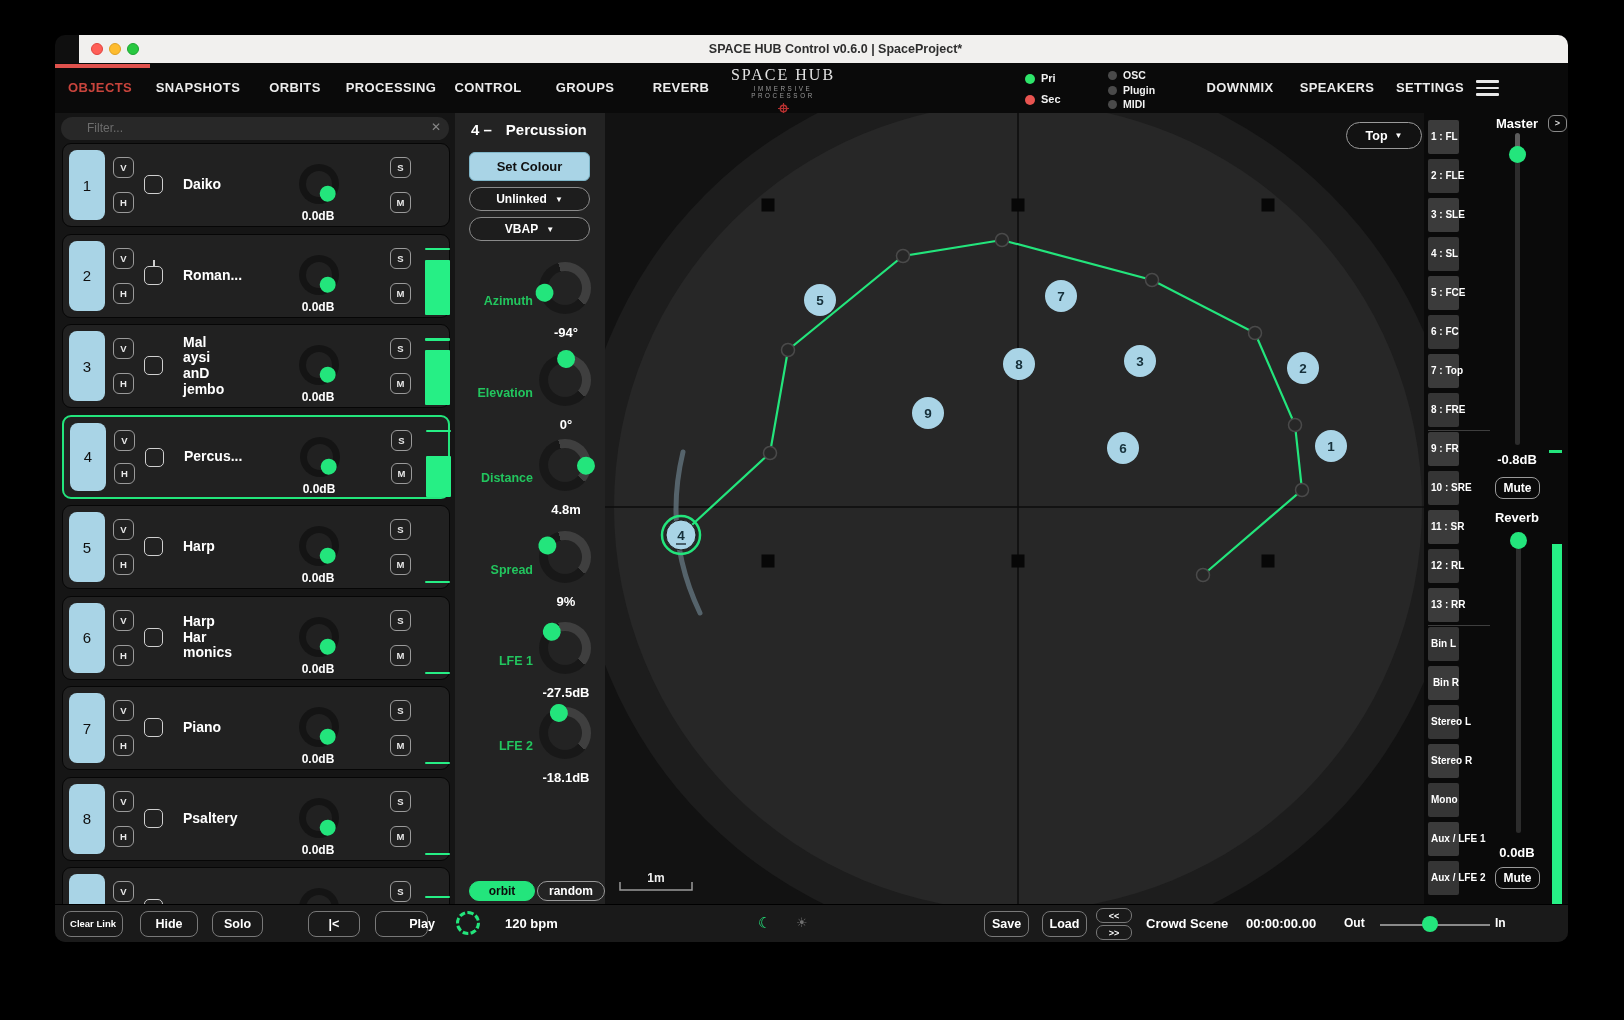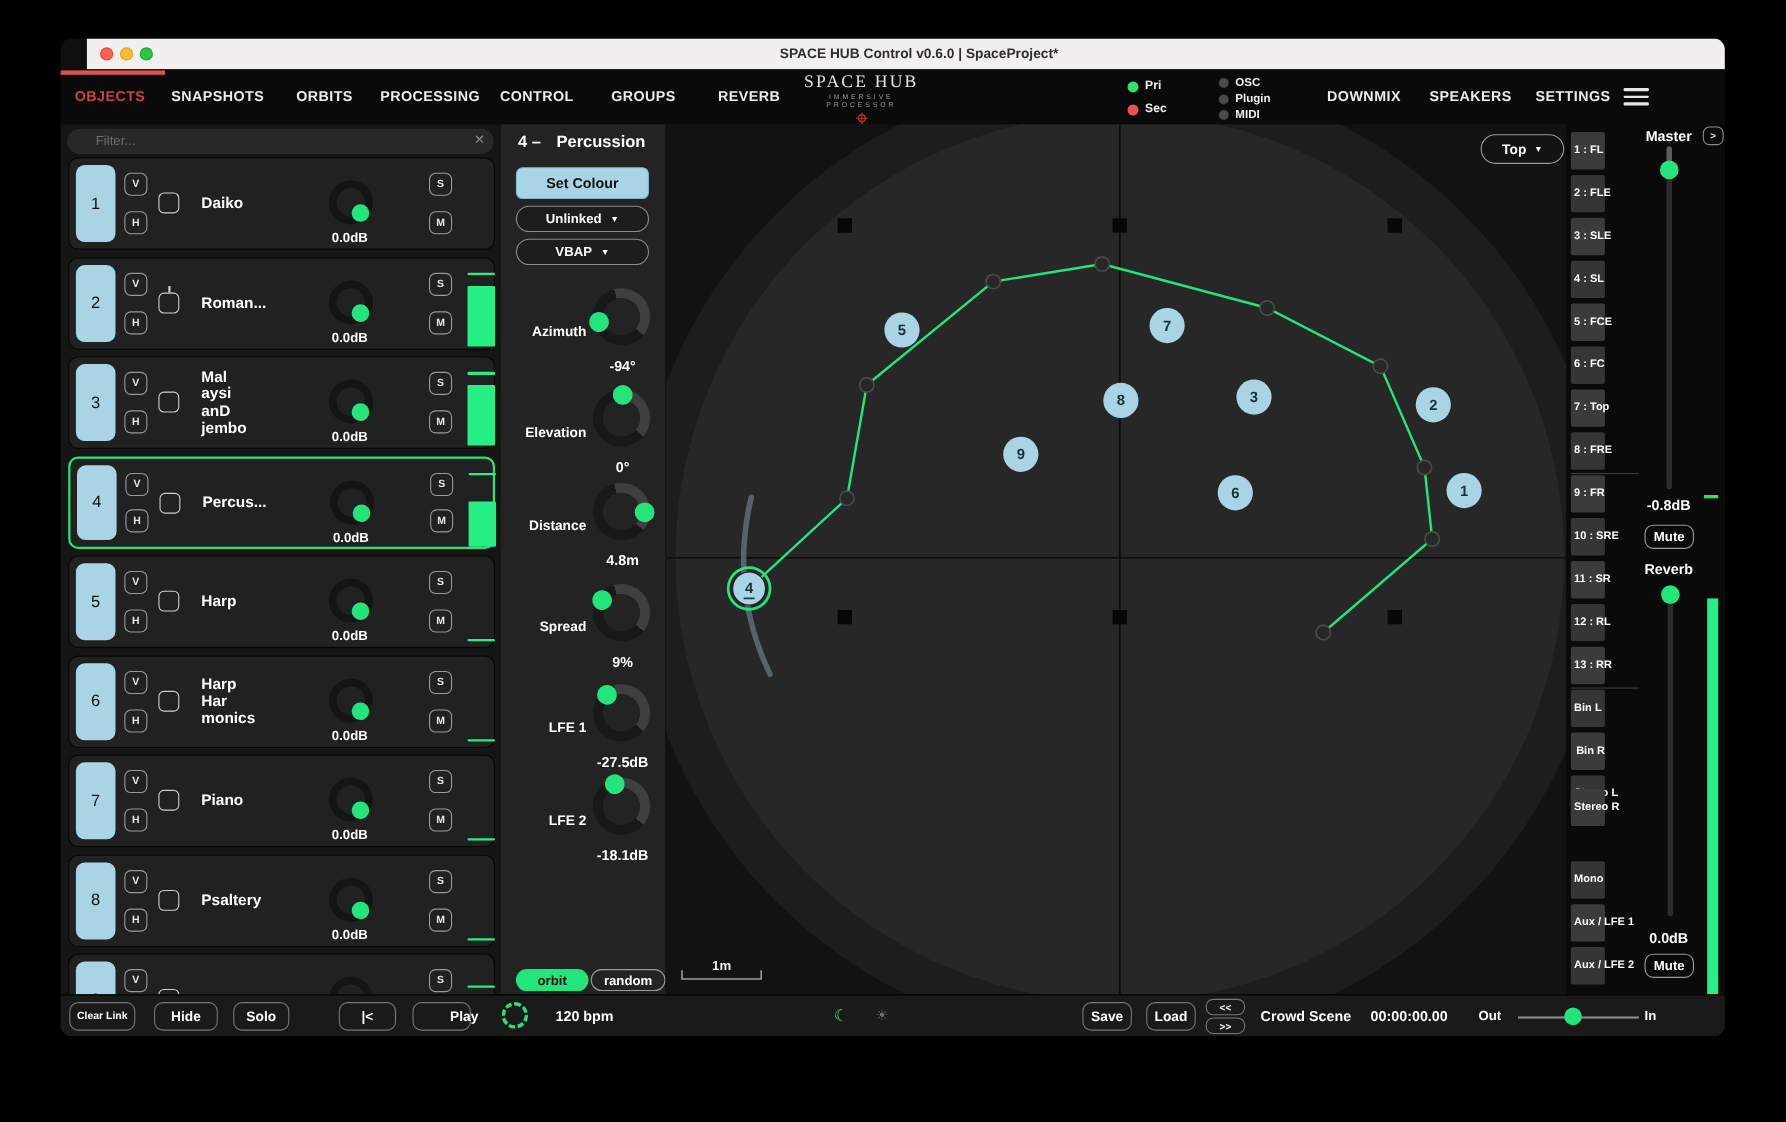--- a/index.html
+++ b/index.html
@@ -61,21 +61,21 @@
   .knob.big .hole{inset:9px;background:#232323;}
   .knob.big .dot{width:18px;height:18px;margin:-9px 0 0 -9px;transform:rotate(var(--ang)) translateY(-21px);}
 
   
   .midpanel{position:absolute;left:400px;top:0;width:150px;height:791px;background:#232323;}
   .ptitle{position:absolute;left:16px;top:8px;font-size:15px;font-weight:bold;color:#fff;}
   .ptitle .pname{margin-left:14px;}
   .btn-colour{position:absolute;left:14px;top:39px;width:121px;height:29px;background:var(--objblue);border:1px solid #7fb6c9;border-radius:6px;color:#101010;font-size:13px;font-weight:bold;display:flex;align-items:center;justify-content:center;cursor:pointer;}
   .pill{position:absolute;left:14px;width:121px;height:24px;border:1px solid #8a8a8a;border-radius:12px;color:#fff;font-size:12px;font-weight:bold;display:flex;align-items:center;justify-content:center;gap:8px;background:#1d1d1d;cursor:pointer;}
   .pill .caret{font-size:8px;}
-  .kgroup .klabel{position:absolute;left:0;width:78px;text-align:right;font-size:12.5px;font-weight:bold;color:#ffffff;}
+  .kgroup .klabel{position:absolute;left:0;width:78px;text-align:right;font-size:12.5px;font-weight:bold;color:#22c55e;}
   .kgroup .kvalue{position:absolute;left:61px;width:100px;text-align:center;font-size:13px;font-weight:bold;color:#fff;}
   .modebtn{position:absolute;height:20px;border-radius:10px;font-size:12px;font-weight:bold;display:flex;align-items:center;justify-content:center;cursor:pointer;}
   .modebtn.on{background:var(--accent);color:#0c0c0c;border:1px solid var(--accent);}
   .modebtn.off{background:transparent;color:#fff;border:1px solid #9a9a9a;}
 
   
   .mainview{position:absolute;left:550px;top:0;width:819px;height:791px;background:#121212;overflow:hidden;}
   .toppill{position:absolute;left:741px;top:9px;width:76px;height:27px;border:1px solid #9a9a9a;border-radius:14px;color:#fff;font-size:12.5px;font-weight:bold;display:flex;align-items:center;justify-content:center;gap:7px;cursor:pointer;}
   .toppill .caret{font-size:8px;}
 
@@ -448,21 +448,21 @@
             <div class="spk" style="top: 241px;">7 : Top</div>
             <div class="spk" style="top: 280px;">8 : FRE</div>
             <div class="spk" style="top: 319px;">9 : FR</div>
             <div class="spk" style="top: 358px;">10 : SRE</div>
             <div class="spk" style="top: 397px;">11 : SR</div>
             <div class="spk" style="top: 436px;">12 : RL</div>
             <div class="spk" style="top: 475px;">13 : RR</div>
             <div class="spk" style="top: 514px;">Bin L</div>
             <div class="spk" style="top: 553px; text-align: right;">Bin R</div>
             <div class="spk" style="top: 592px;">Stereo L</div>
-            <div class="spk" style="top: 604px;">Stereo R</div>
+            <div class="spk" style="top: 631px;">Stereo R</div>
             <div class="spk" style="top: 670px;">Mono</div>
             <div class="spk" style="top: 709px;">Aux / LFE 1</div>
             <div class="spk" style="top: 748px;">Aux / LFE 2</div>
           </div>
         <div class="spksep" style="top:317px;"></div>
         <div class="spksep" style="top:512px;"></div>
 
         <div class="faderlbl" style="top:3px;">Master</div>
         <div class="expand">&gt;</div>
         <div class="ftrack" style="left:91px;top:27px;height:305px;"></div>

